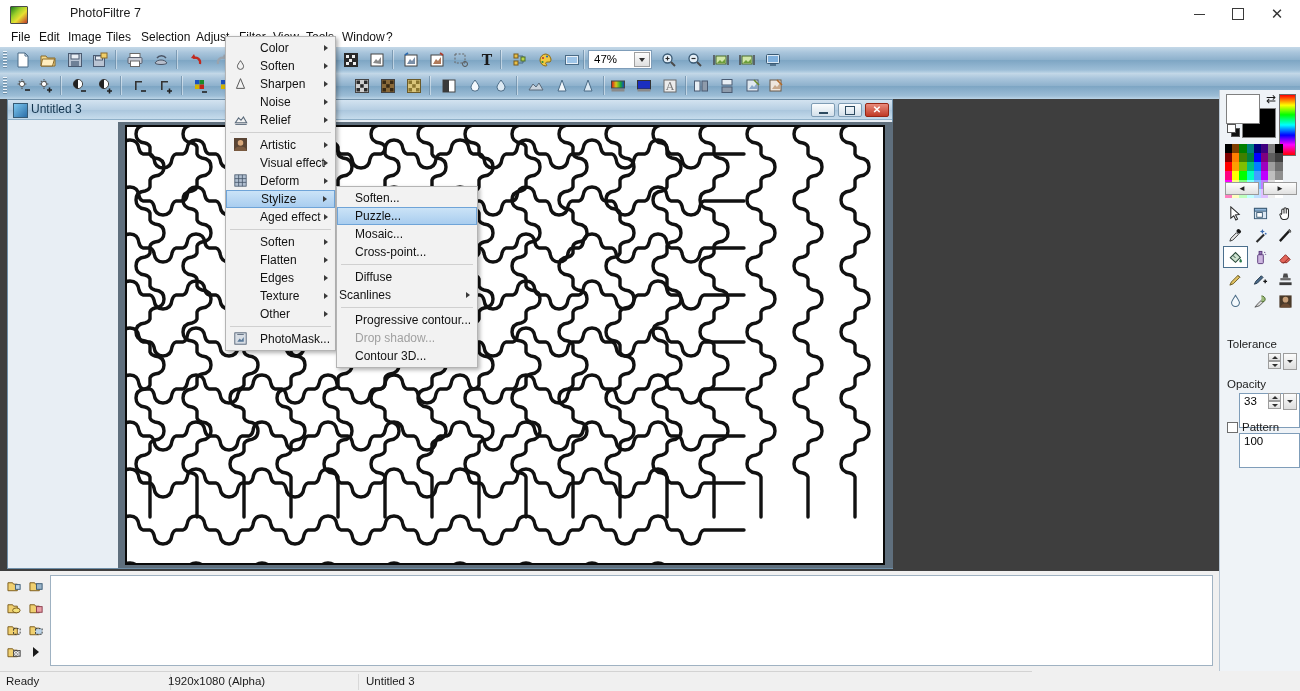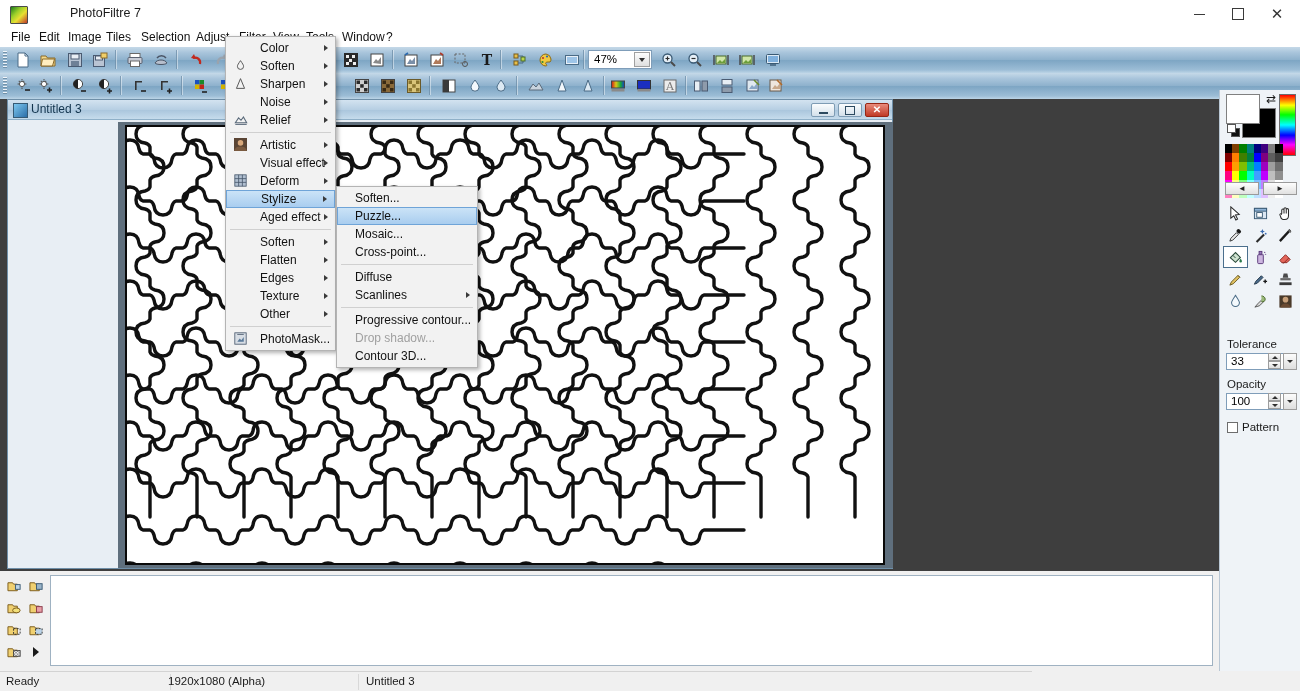--- a/index.html
+++ b/index.html
@@ -184,22 +184,22 @@
     display:flex;align-items:center;justify-content:center;font-size:8px;color:#222;
   }
   .toolgrid{position:absolute;left:3px;top:112px;width:76px;}
   .toolgrid .trow{display:flex;}
   .tool{
     width:25px;height:22px;display:flex;align-items:center;justify-content:center;cursor:default;
   }
   .tool.sel{background:#ffffff;border:1px solid #4b6f8d;box-sizing:border-box;}
   .panellabel{position:absolute;left:7px;font-size:11.5px;color:#1b1b1b;}
   .spin{
-    position:absolute;left:6px;width:61px;height:17px;background:#fff;
-    border:1px solid #7f9db9;box-sizing:border-box;font-size:11.5px;line-height:15px;padding-left:4px;
+    position:absolute;left:19px;width:61px;height:35px;background:#fff;
+    border:1px solid #7f9db9;box-sizing:border-box;font-size:11.5px;line-height:15px;padding-left:4px;margin-top:40px;
   }
   .spinbtns{position:absolute;width:13px;height:17px;}
   .spinbtns .up,.spinbtns .dn{
     position:absolute;left:0;width:13px;height:8px;
     background:linear-gradient(to bottom,#fcfcfc,#dedede);border:1px solid #9d9d9d;box-sizing:border-box;
     display:flex;align-items:center;justify-content:center;
   }
   .spinbtns .up{top:0;} .spinbtns .dn{top:8px;}
   .caret-u{width:0;height:0;border-left:3px solid transparent;border-right:3px solid transparent;border-bottom:3px solid #303030;}
   .caret-d{width:0;height:0;border-left:3px solid transparent;border-right:3px solid transparent;border-top:3px solid #303030;}
@@ -1168,21 +1168,21 @@
     </div>
     <div class="mrow" style="padding-left:18px">
       <span>Cross-point...</span>
     </div>
 
     <div class="msep"></div>
 
     <div class="mrow" style="padding-left:18px">
       <span>Diffuse</span>
     </div>
-    <div class="mrow" style="padding-left:18px">
+    <div class="mrow" style="padding-left:2px">
       <span>Scanlines</span>
       <i class="arrow"></i>
     </div>
 
     <div class="msep"></div>
 
     <div class="mrow" style="padding-left:18px">
       <span>Progressive contour...</span>
     </div>
     <div class="mrow dis" style="padding-left:18px">

